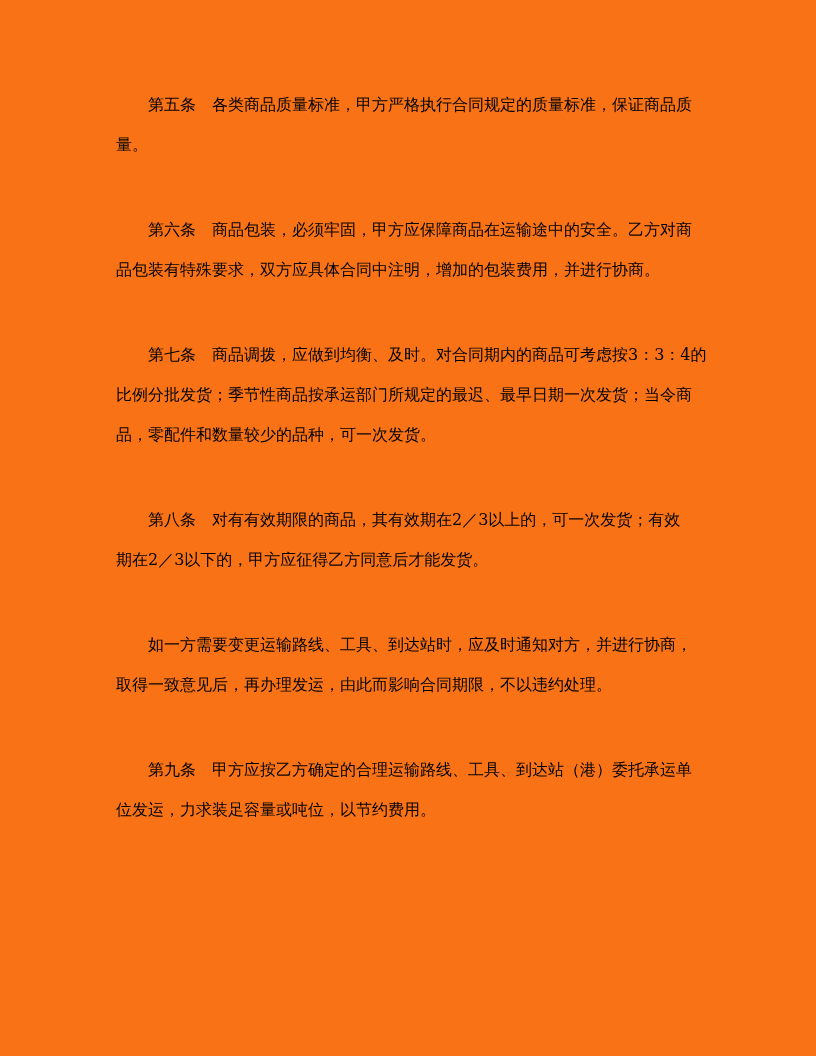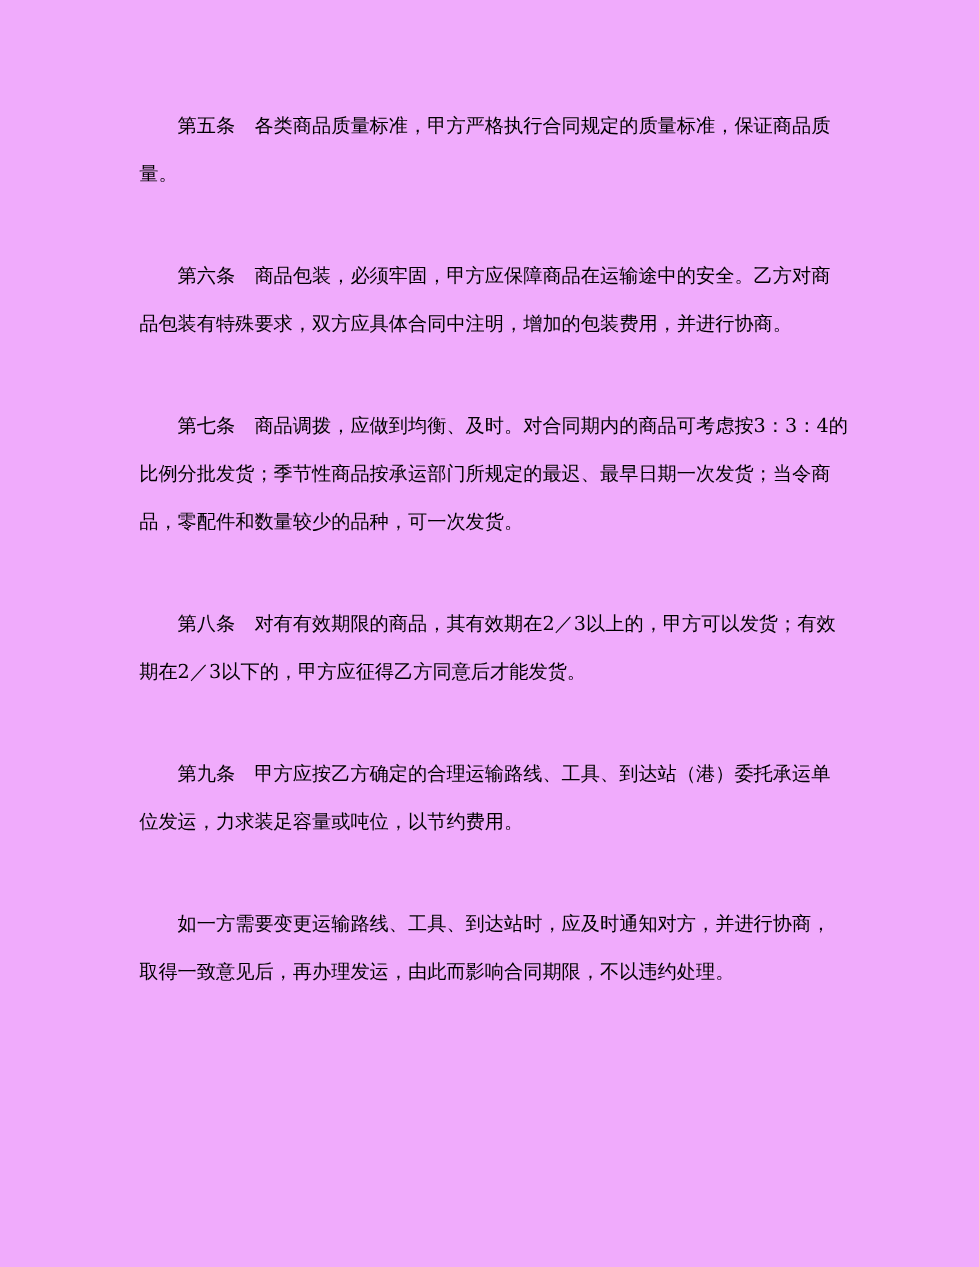--- a/index.html
+++ b/index.html
@@ -4,21 +4,21 @@
 <style>
   html, body {
     margin: 0;
     padding: 0;
     background: #ffffff;
   }
   .page {
     position: relative;
     width: 816px;
     height: 1056px;
-    background: #f0abfc;
+    background: #f97316;
     box-sizing: border-box;
     padding: 85px 90px 0 116px;
     overflow: hidden;
     font-family: "DejaVu Serif", "Liberation Serif", serif;
   }
   .doc-paragraph {
     margin: 0 0 45px 0;
     width: 660px;
     font-size: 16px;
     line-height: 40px;
@@ -36,22 +36,22 @@
   <p class="doc-paragraph">第五条　各类商品质量标准，甲方严格执行合同规定的质量标准，保证商品质
 量。</p>
 
   <p class="doc-paragraph">第六条　商品包装，必须牢固，甲方应保障商品在运输途中的安全。乙方对商
 品包装有特殊要求，双方应具体合同中注明，增加的包装费用，并进行协商。</p>
 
   <p class="doc-paragraph">第七条　商品调拨，应做到均衡、及时。对合同期内的商品可考虑按3：3：4的
 比例分批发货；季节性商品按承运部门所规定的最迟、最早日期一次发货；当令商
 品，零配件和数量较少的品种，可一次发货。</p>
 
-  <p class="doc-paragraph">第八条　对有有效期限的商品，其有效期在2／3以上的，甲方可以发货；有效
+  <p class="doc-paragraph">第八条　对有有效期限的商品，其有效期在2／3以上的，可一次发货；有效
 期在2／3以下的，甲方应征得乙方同意后才能发货。</p>
+
+  <p class="doc-paragraph">如一方需要变更运输路线、工具、到达站时，应及时通知对方，并进行协商，
+取得一致意见后，再办理发运，由此而影响合同期限，不以违约处理。</p>
 
   <p class="doc-paragraph">第九条　甲方应按乙方确定的合理运输路线、工具、到达站（港）委托承运单
 位发运，力求装足容量或吨位，以节约费用。</p>
 
-  <p class="doc-paragraph">如一方需要变更运输路线、工具、到达站时，应及时通知对方，并进行协商，
-取得一致意见后，再办理发运，由此而影响合同期限，不以违约处理。</p>
-
 </div>
 
 </body></html>

